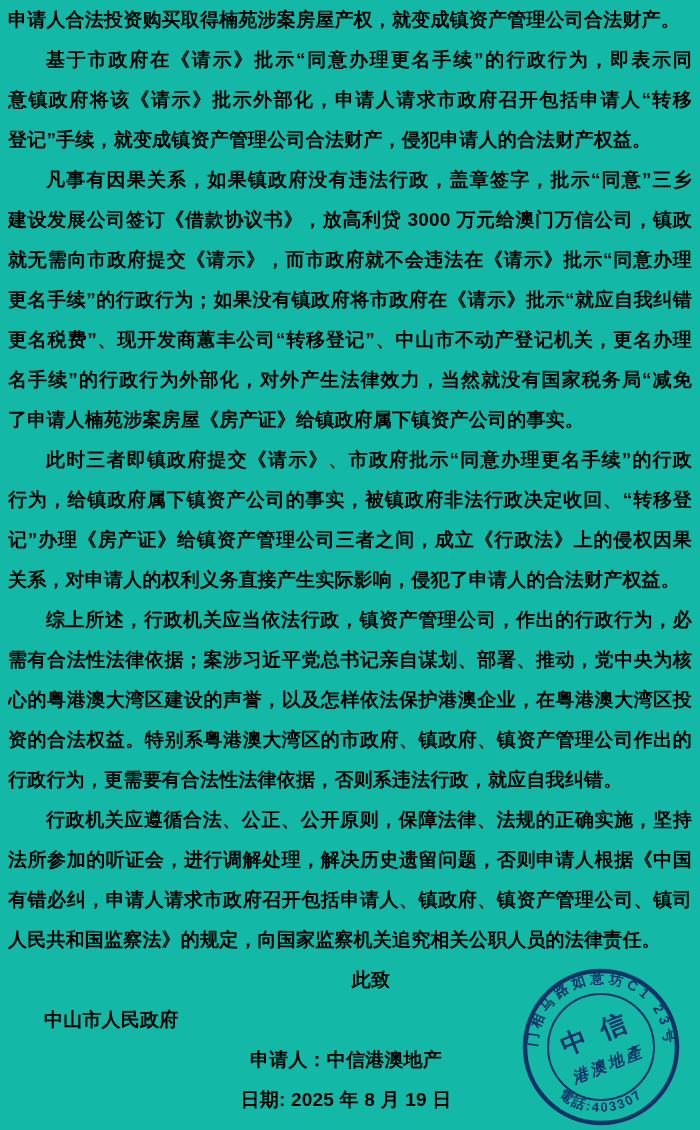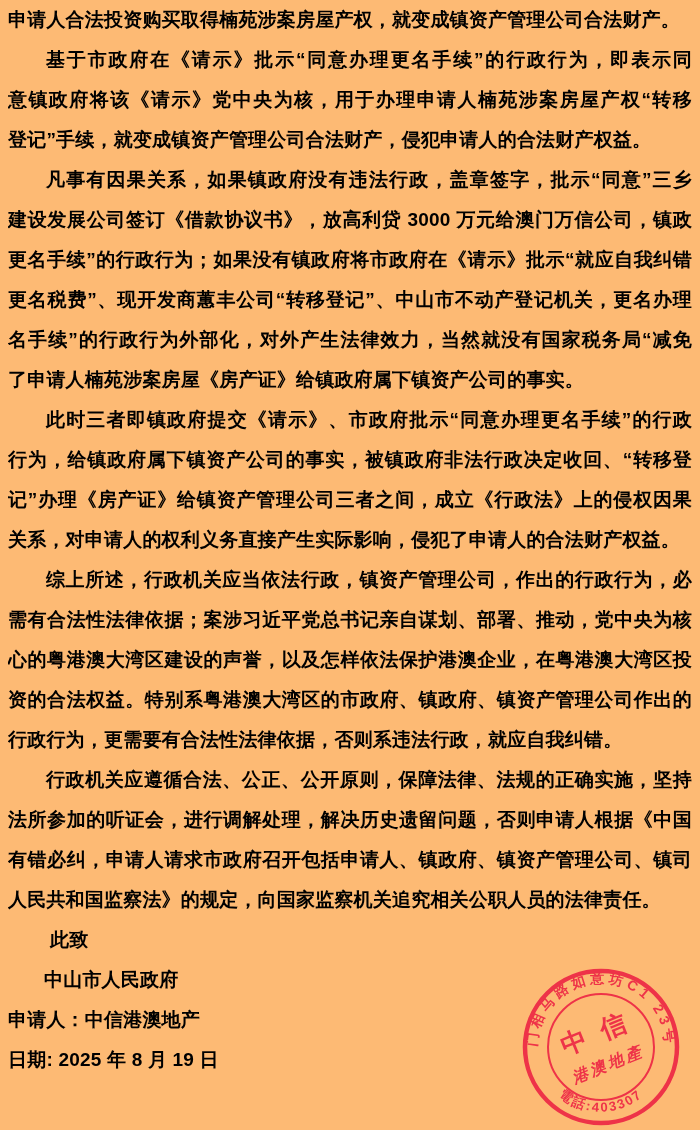--- a/index.html
+++ b/index.html
@@ -1,20 +1,20 @@
 <!DOCTYPE html>
 <html><head>
 <meta charset="utf-8">
 <style>
   html, body { margin: 0; padding: 0; background: #ffffff; }
   .doc {
     position: relative;
     width: 700px;
     height: 1130px;
-    background: #fdba74;
+    background: #14b8a6;
     overflow: hidden;
     font-family: "Liberation Sans", sans-serif;
     font-weight: 700;
     color: #000000;
   }
   .body-text {
     position: absolute;
     top: 0;
     left: 8px;
     right: 8px;
@@ -35,23 +35,23 @@
     text-align-last: justify;
     -moz-text-align-last: justify;
     text-justify: inter-character;
   }
   .line.end {
     text-align: justify;
     text-align-last: left;
     text-justify: inter-character;
   }
   .line.indent { text-indent: 38px; }
-  .salute { margin-left: 42px; }
+  .salute { margin-left: 42px; text-align: center; }
   .recipient { margin-left: 36px; }
-  .sig { text-align: left; padding-right: 8px; position: relative; z-index: 1; }
+  .sig { text-align: center; padding-right: 8px; position: relative; z-index: 1; }
   .stamp {
     position: absolute;
     left: 519px;
     top: 965px;
     width: 164px;
     height: 164px;
     mix-blend-mode: multiply;
     opacity: 0.87;
     z-index: 2;
     pointer-events: none;
@@ -60,24 +60,25 @@
 </style>
 </head>
 <body>
 
 <div class="doc">
 
   <div class="body-text">
     <div id="lines-container">
         <div class="line wrap end">申请人合法投资购买取得楠苑涉案房屋产权，就变成镇资产管理公司合法财产。</div>
         <div class="line wrap just indent">基于市政府在《请示》批示“同意办理更名手续”的行政行为，即表示同</div>
-        <div class="line wrap just">意镇政府将该《请示》党中央为核，用于办理申请人楠苑涉案房屋产权“转移</div>
+        <div class="line wrap just">意镇政府将该《请示》批示外部化，申请人请求市政府召开包括申请人“转移</div>
         <div class="line wrap end">登记”手续，就变成镇资产管理公司合法财产，侵犯申请人的合法财产权益。</div>
         <div class="line wrap just indent">凡事有因果关系，如果镇政府没有违法行政，盖章签字，批示“同意”三乡</div>
         <div class="line wrap just">建设发展公司签订《借款协议书》，放高利贷 3000 万元给澳门万信公司，镇政府</div>
+        <div class="line wrap just">就无需向市政府提交《请示》，而市政府就不会违法在《请示》批示“同意办理</div>
         <div class="line wrap just">更名手续”的行政行为；如果没有镇政府将市政府在《请示》批示“就应自我纠错</div>
         <div class="line wrap just">更名税费”、现开发商蕙丰公司“转移登记”、中山市不动产登记机关，更名办理</div>
         <div class="line wrap just">名手续”的行政行为外部化，对外产生法律效力，当然就没有国家税务局“减免</div>
         <div class="line wrap end">了申请人楠苑涉案房屋《房产证》给镇政府属下镇资产公司的事实。</div>
         <div class="line wrap just indent">此时三者即镇政府提交《请示》、市政府批示“同意办理更名手续”的行政</div>
         <div class="line wrap just">行为，给镇政府属下镇资产公司的事实，被镇政府非法行政决定收回、“转移登</div>
         <div class="line wrap just">记”办理《房产证》给镇资产管理公司三者之间，成立《行政法》上的侵权因果</div>
         <div class="line wrap end">关系，对申请人的权利义务直接产生实际影响，侵犯了申请人的合法财产权益。</div>
         <div class="line wrap just indent">综上所述，行政机关应当依法行政，镇资产管理公司，作出的行政行为，必</div>
         <div class="line wrap just">需有合法性法律依据；案涉习近平党总书记亲自谋划、部署、推动，党中央为核</div>

